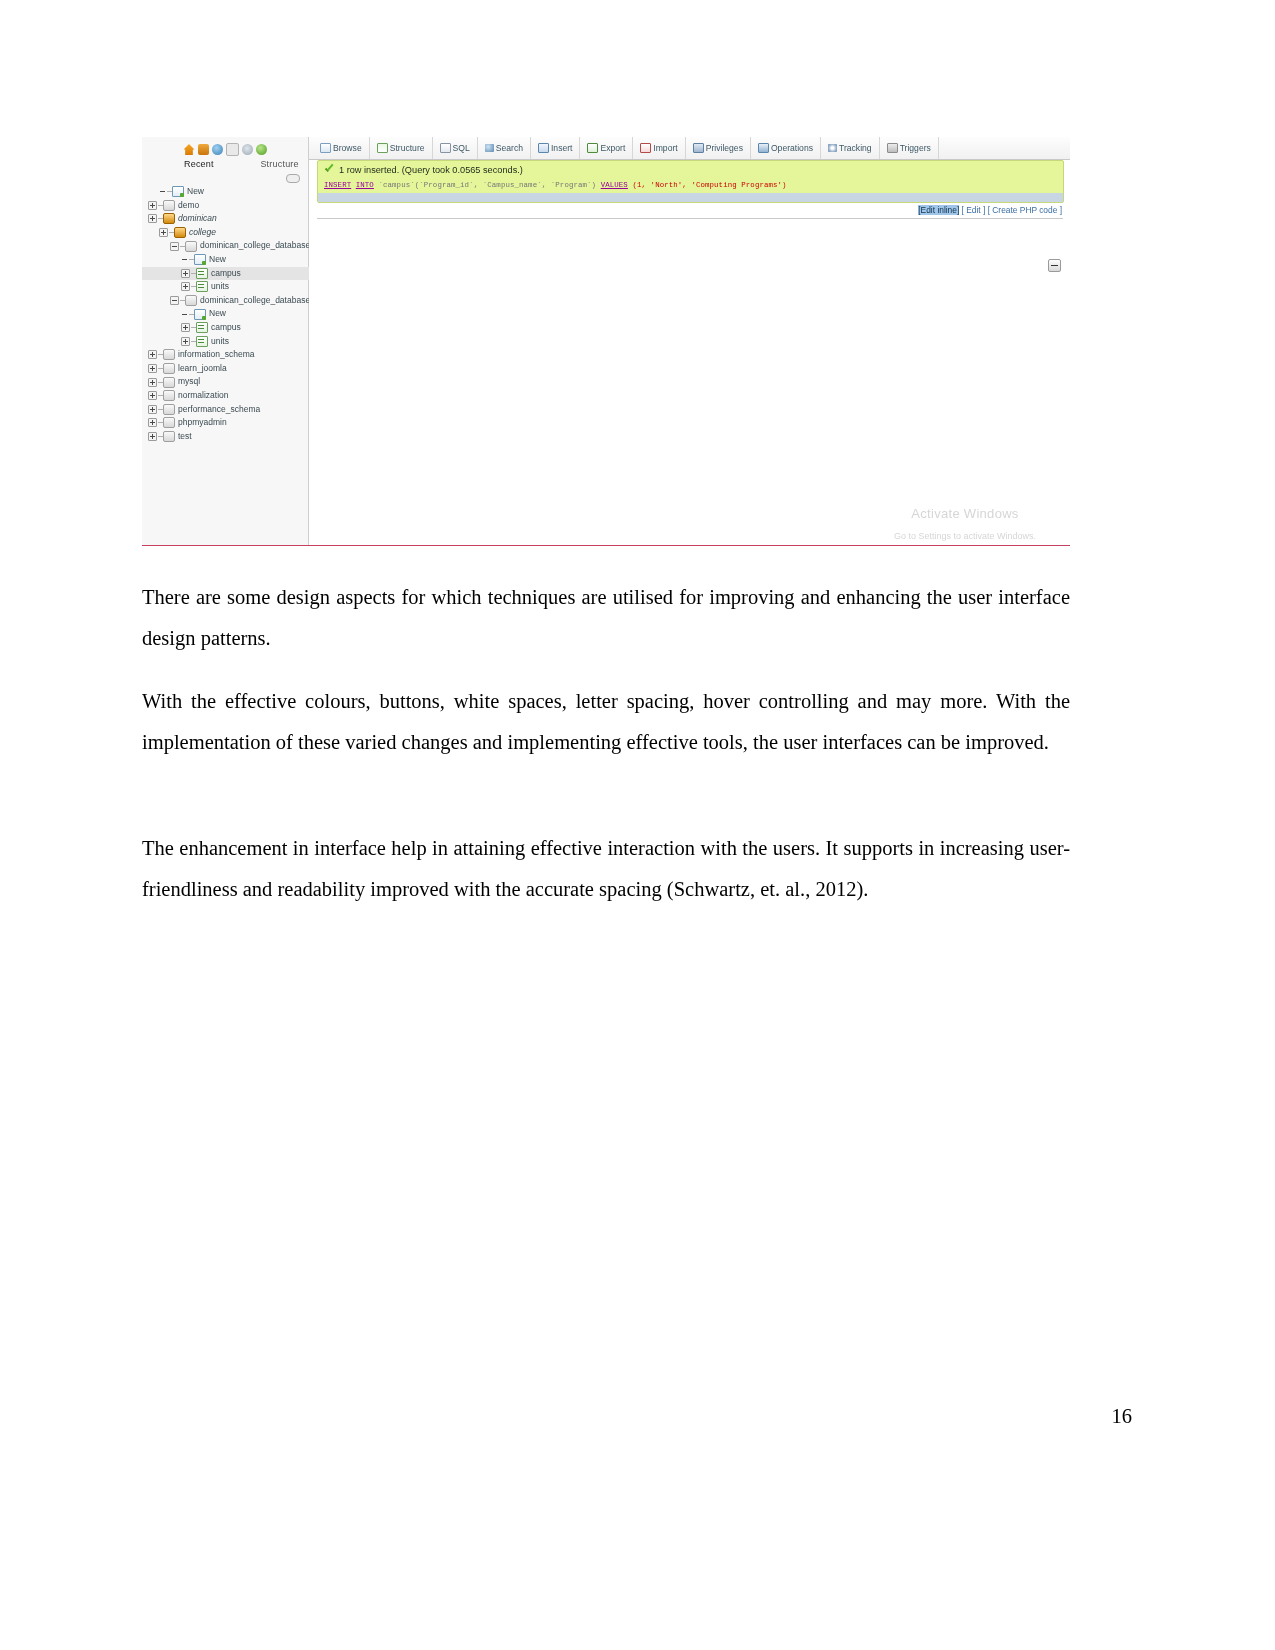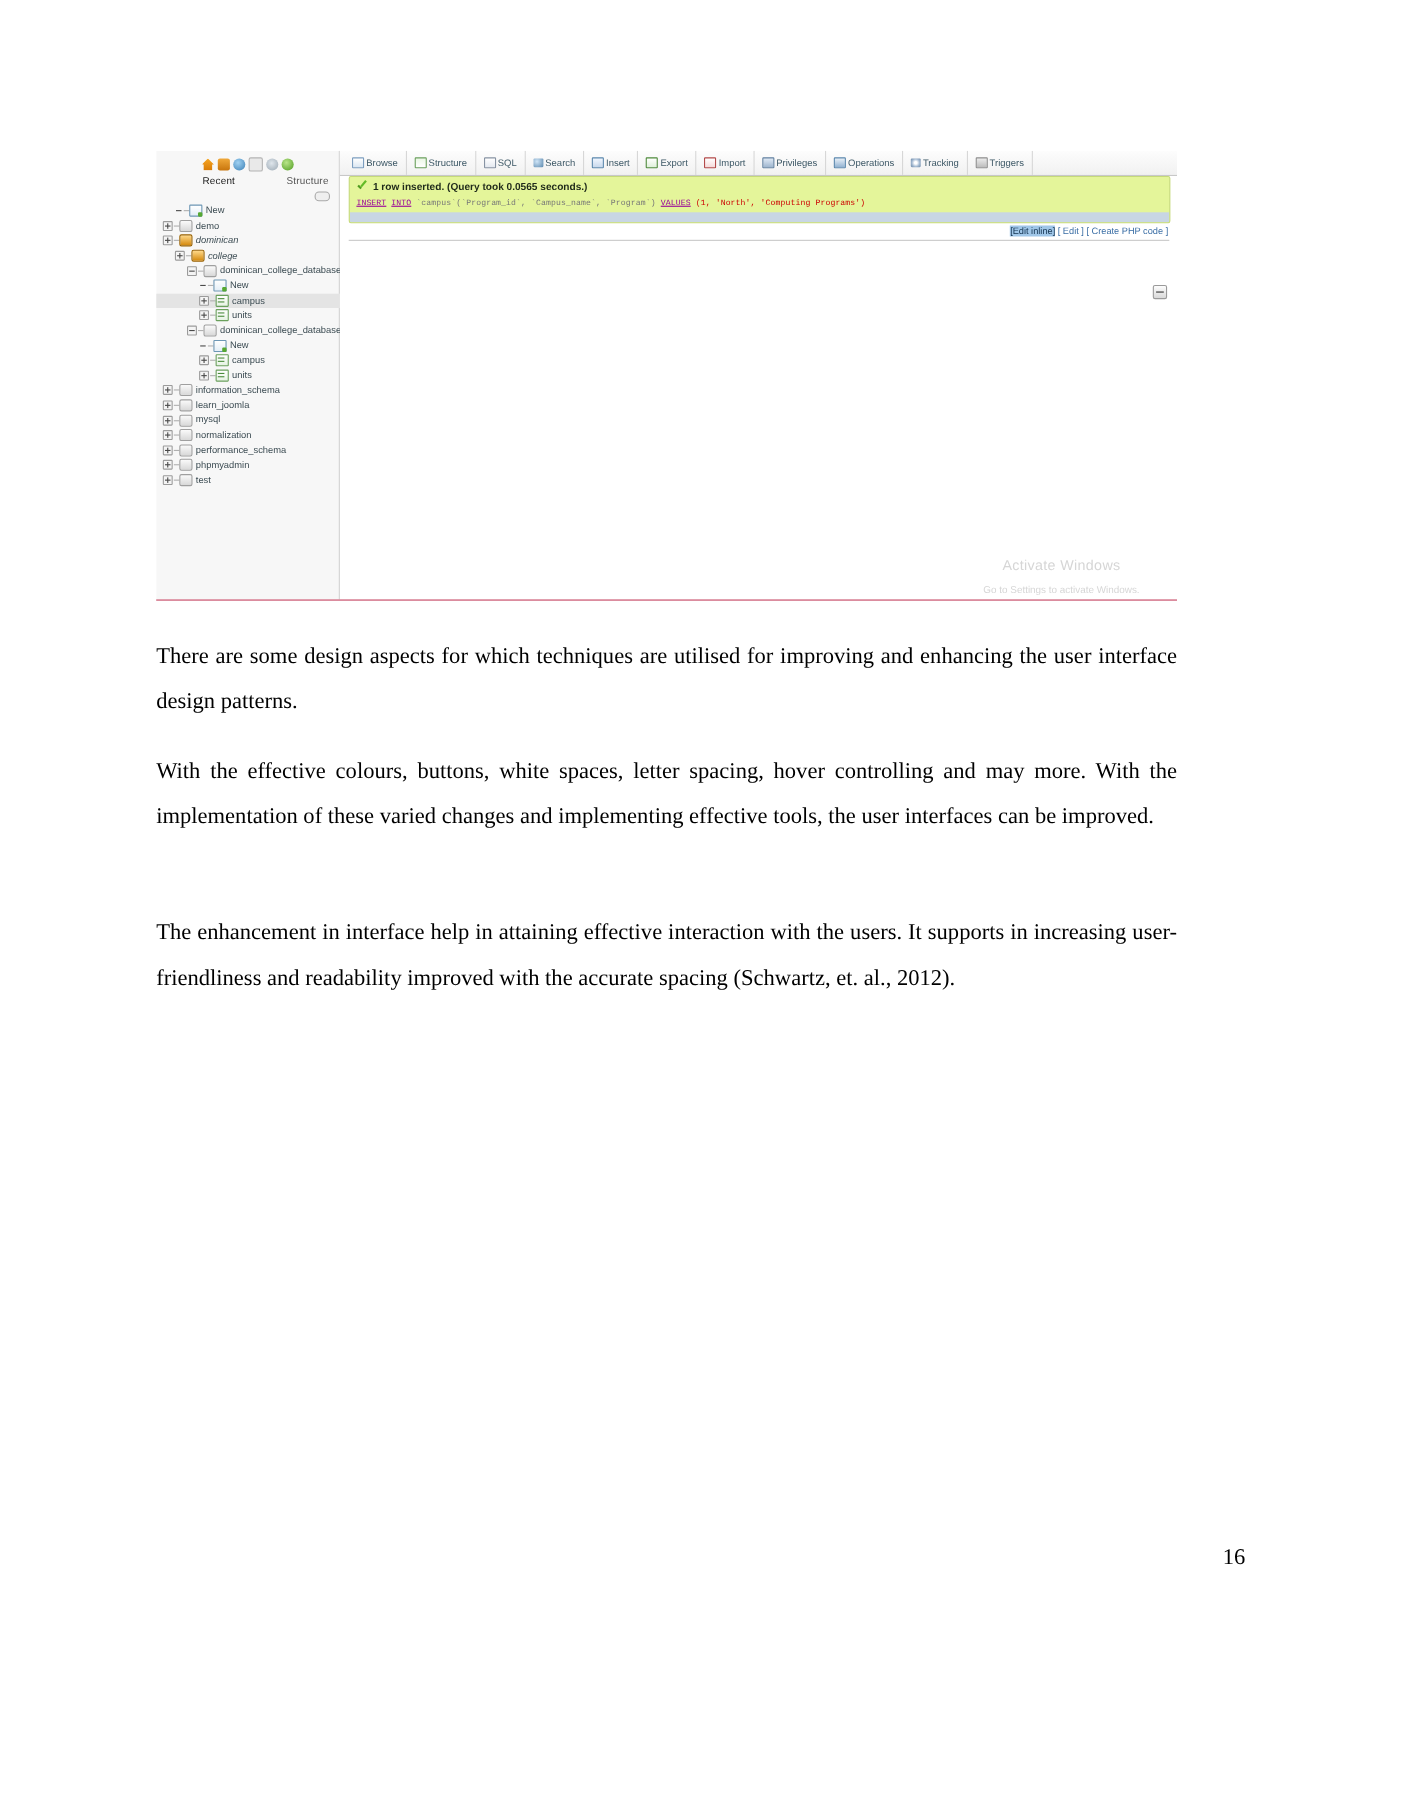--- a/index.html
+++ b/index.html
@@ -191,21 +191,21 @@
     border: 1px solid #c5d97a;
     border-radius: 2px;
     overflow: hidden;
   }
   #msgline {
     display: flex;
     align-items: center;
     gap: 5px;
     padding: 4px 6px 3px 6px;
     font-size: 9.2px;
-    font-weight: bold;
+    font-weight: normal;
     color: #1f2a1a;
   }
   #tickicon {
     width: 10px; height: 10px;
     position: relative;
     flex: 0 0 auto;
   }
   #tickicon::before {
     content: "";
     position: absolute;

